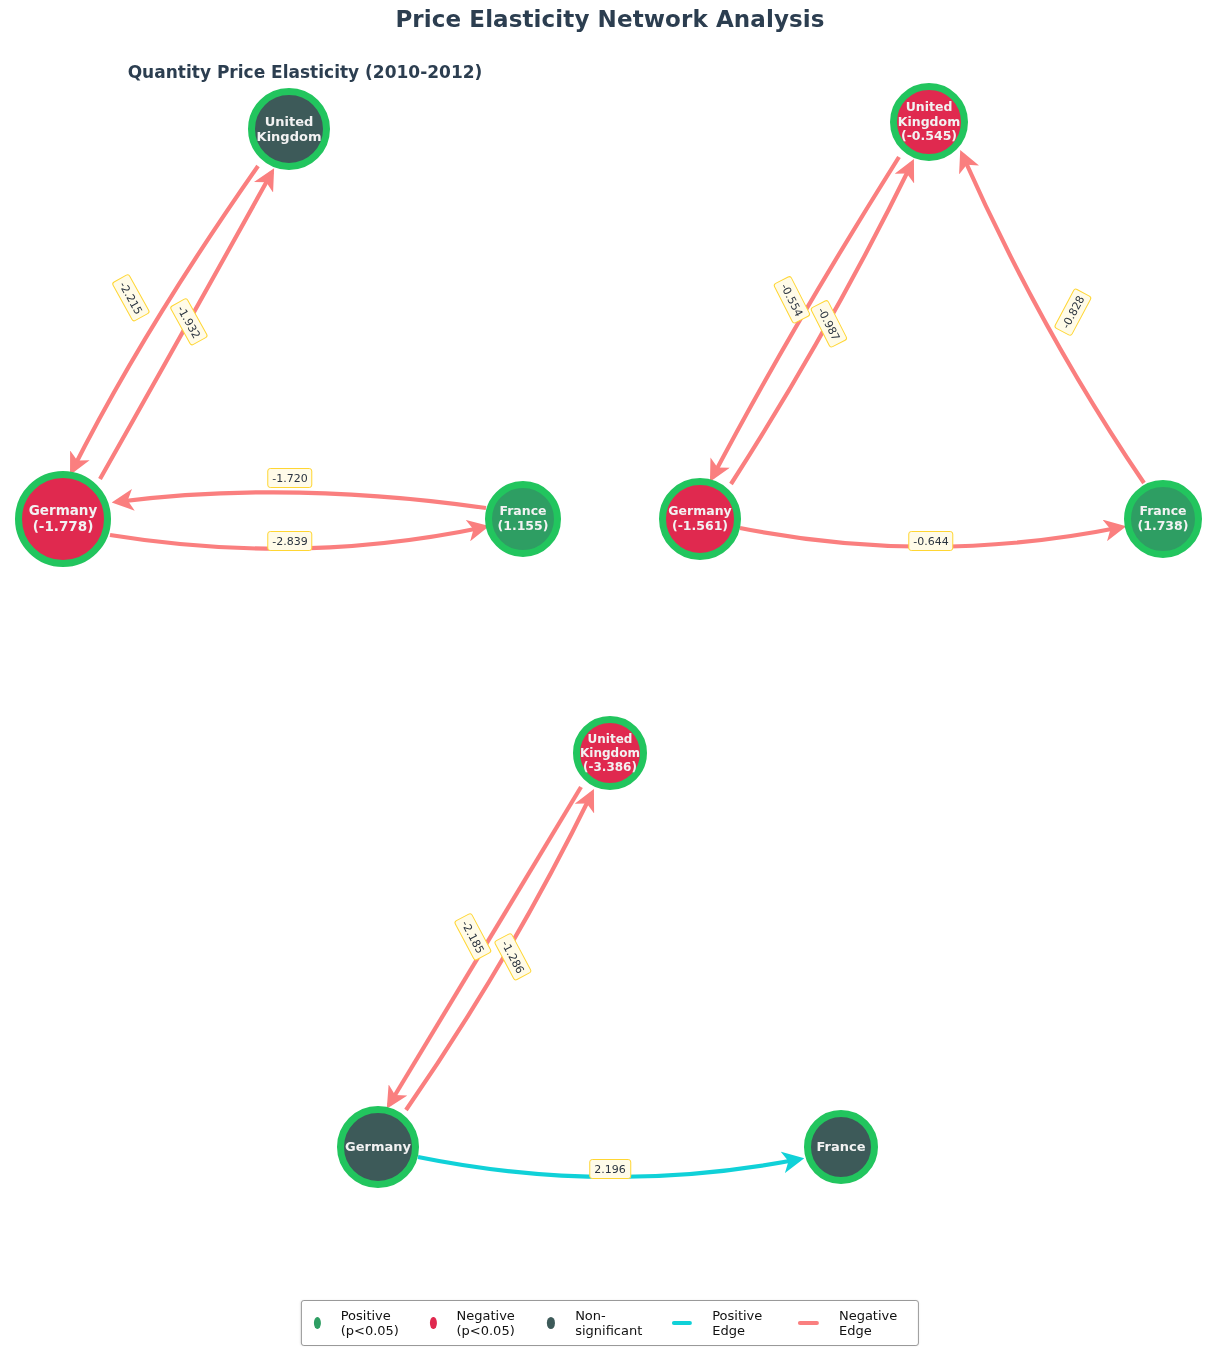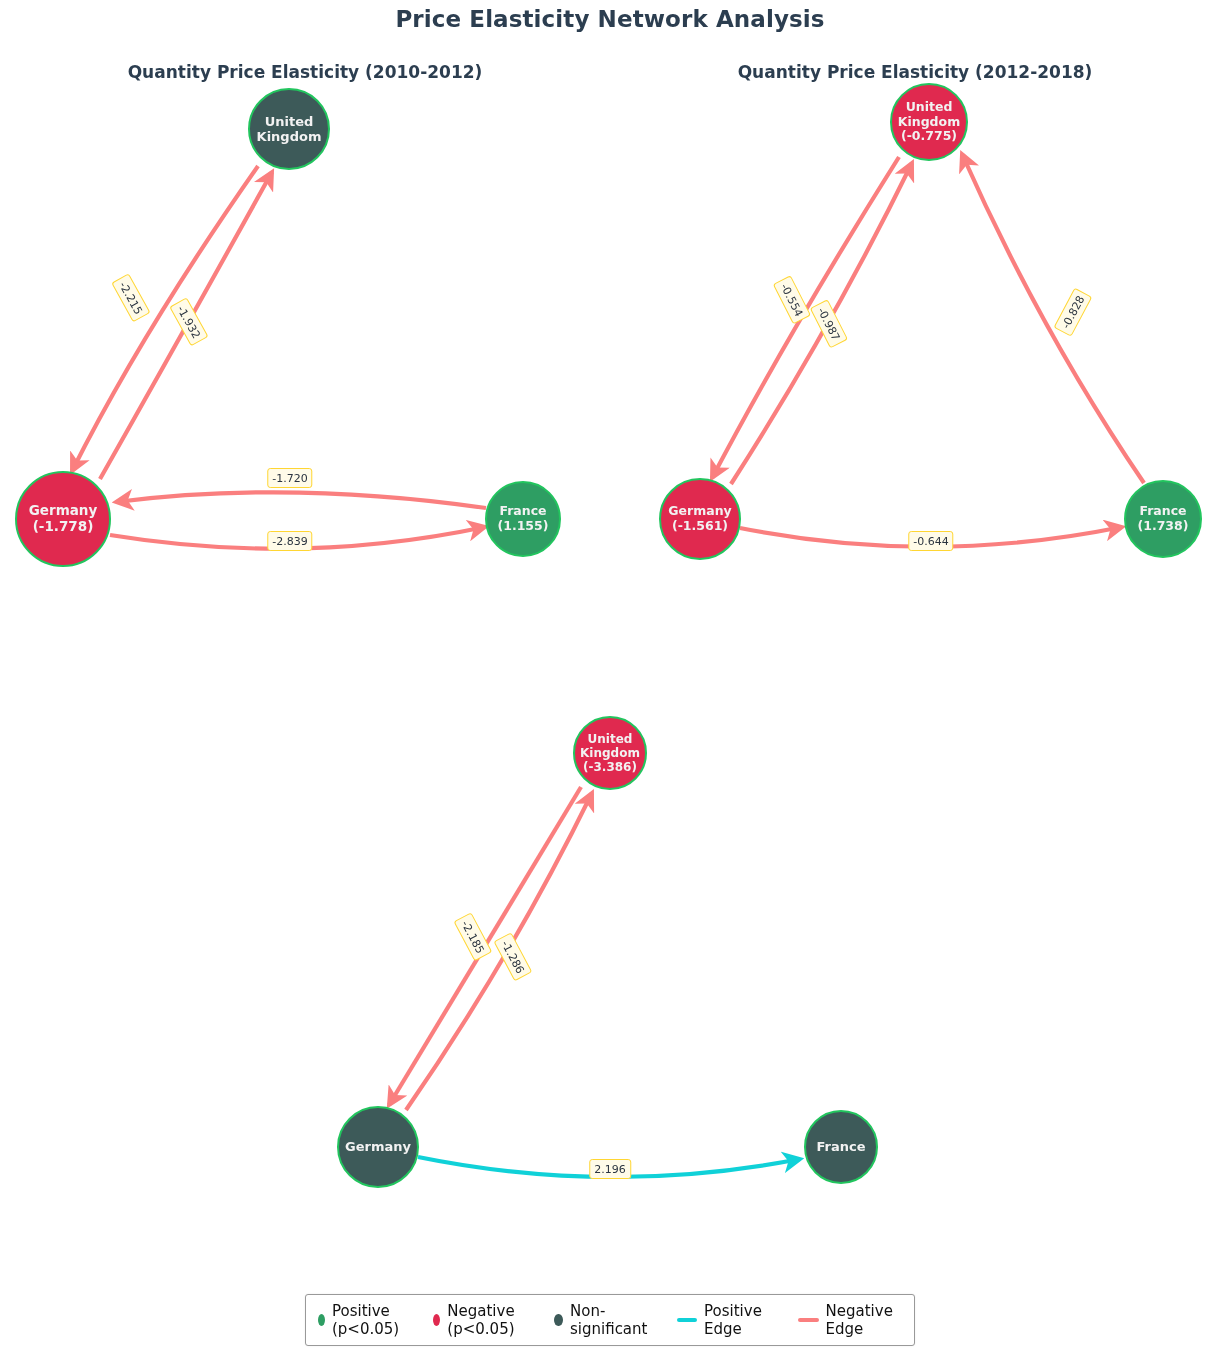--- a/index.html
+++ b/index.html
@@ -45,21 +45,21 @@
   }
   .svg-layer {
     position: absolute;
     top: 0;
     left: 0;
     pointer-events: none;
   }
   .node {
     position: absolute;
     border-radius: 50%;
-    border: 2px solid #22c55e;
+    border: 7px solid #22c55e;
     box-sizing: border-box;
     display: flex;
     flex-direction: column;
     align-items: center;
     justify-content: center;
     color: #f2f2f2;
     font-weight: bold;
     line-height: 1.18;
     text-align: center;
     transform: translate(-50%, -50%);
@@ -88,22 +88,22 @@
     border-radius: 3px;
     padding: 7px 12px;
     display: flex;
     align-items: center;
     gap: 26px;
     box-shadow: 0 0 2px rgba(0,0,0,0.08);
   }
   .legend-item {
     display: flex;
     align-items: center;
-    gap: 7px;
-    font-size: 15px;
+    gap: 20px;
+    font-size: 13px;
     color: #111111;
   }
   .legend-dot {
     width: 12px;
     height: 12px;
     border-radius: 50%;
     display: inline-block;
   }
   .legend-line {
     width: 30px;
@@ -178,28 +178,25 @@
   <div class="node" style="left:523px; top:519px; width:76px; height:76px; background:#2e9e63; font-size:12.5px;">
     <span class="nm">France</span>
     <span class="vl">(1.155)</span>
   </div>
 
   <div class="edge-label" style="left:131px; top:298px; transform: translate(-50%,-50%) rotate(61deg);">-2.215</div>
   <div class="edge-label" style="left:189px; top:322px; transform: translate(-50%,-50%) rotate(61deg);">-1.932</div>
   <div class="edge-label" style="left:290px; top:478px; transform: translate(-50%,-50%);">-1.720</div>
   <div class="edge-label" style="left:290px; top:541px; transform: translate(-50%,-50%);">-2.839</div>
 
-  <div class="panel" style="left:610px; top:34px; width:610px; height:560px;">
-    <div class="panel-title">Quantity Price Elasticity (2012-2018)</div>
-  </div>
 
   <div class="node" style="left:929px; top:122px; width:78px; height:78px; background:#e0294f; font-size:12.5px;">
     <span class="nm">United</span>
     <span class="nm">Kingdom</span>
-    <span class="vl">(-0.775)</span>
+    <span class="vl">(-0.545)</span>
   </div>
 
   <div class="node" style="left:700px; top:519px; width:82px; height:82px; background:#e0294f; font-size:12.5px;">
     <span class="nm">Germany</span>
     <span class="vl">(-1.561)</span>
   </div>
 
   <div class="node" style="left:1163px; top:519px; width:78px; height:78px; background:#2e9e63; font-size:12.5px;">
     <span class="nm">France</span>
     <span class="vl">(1.738)</span>

